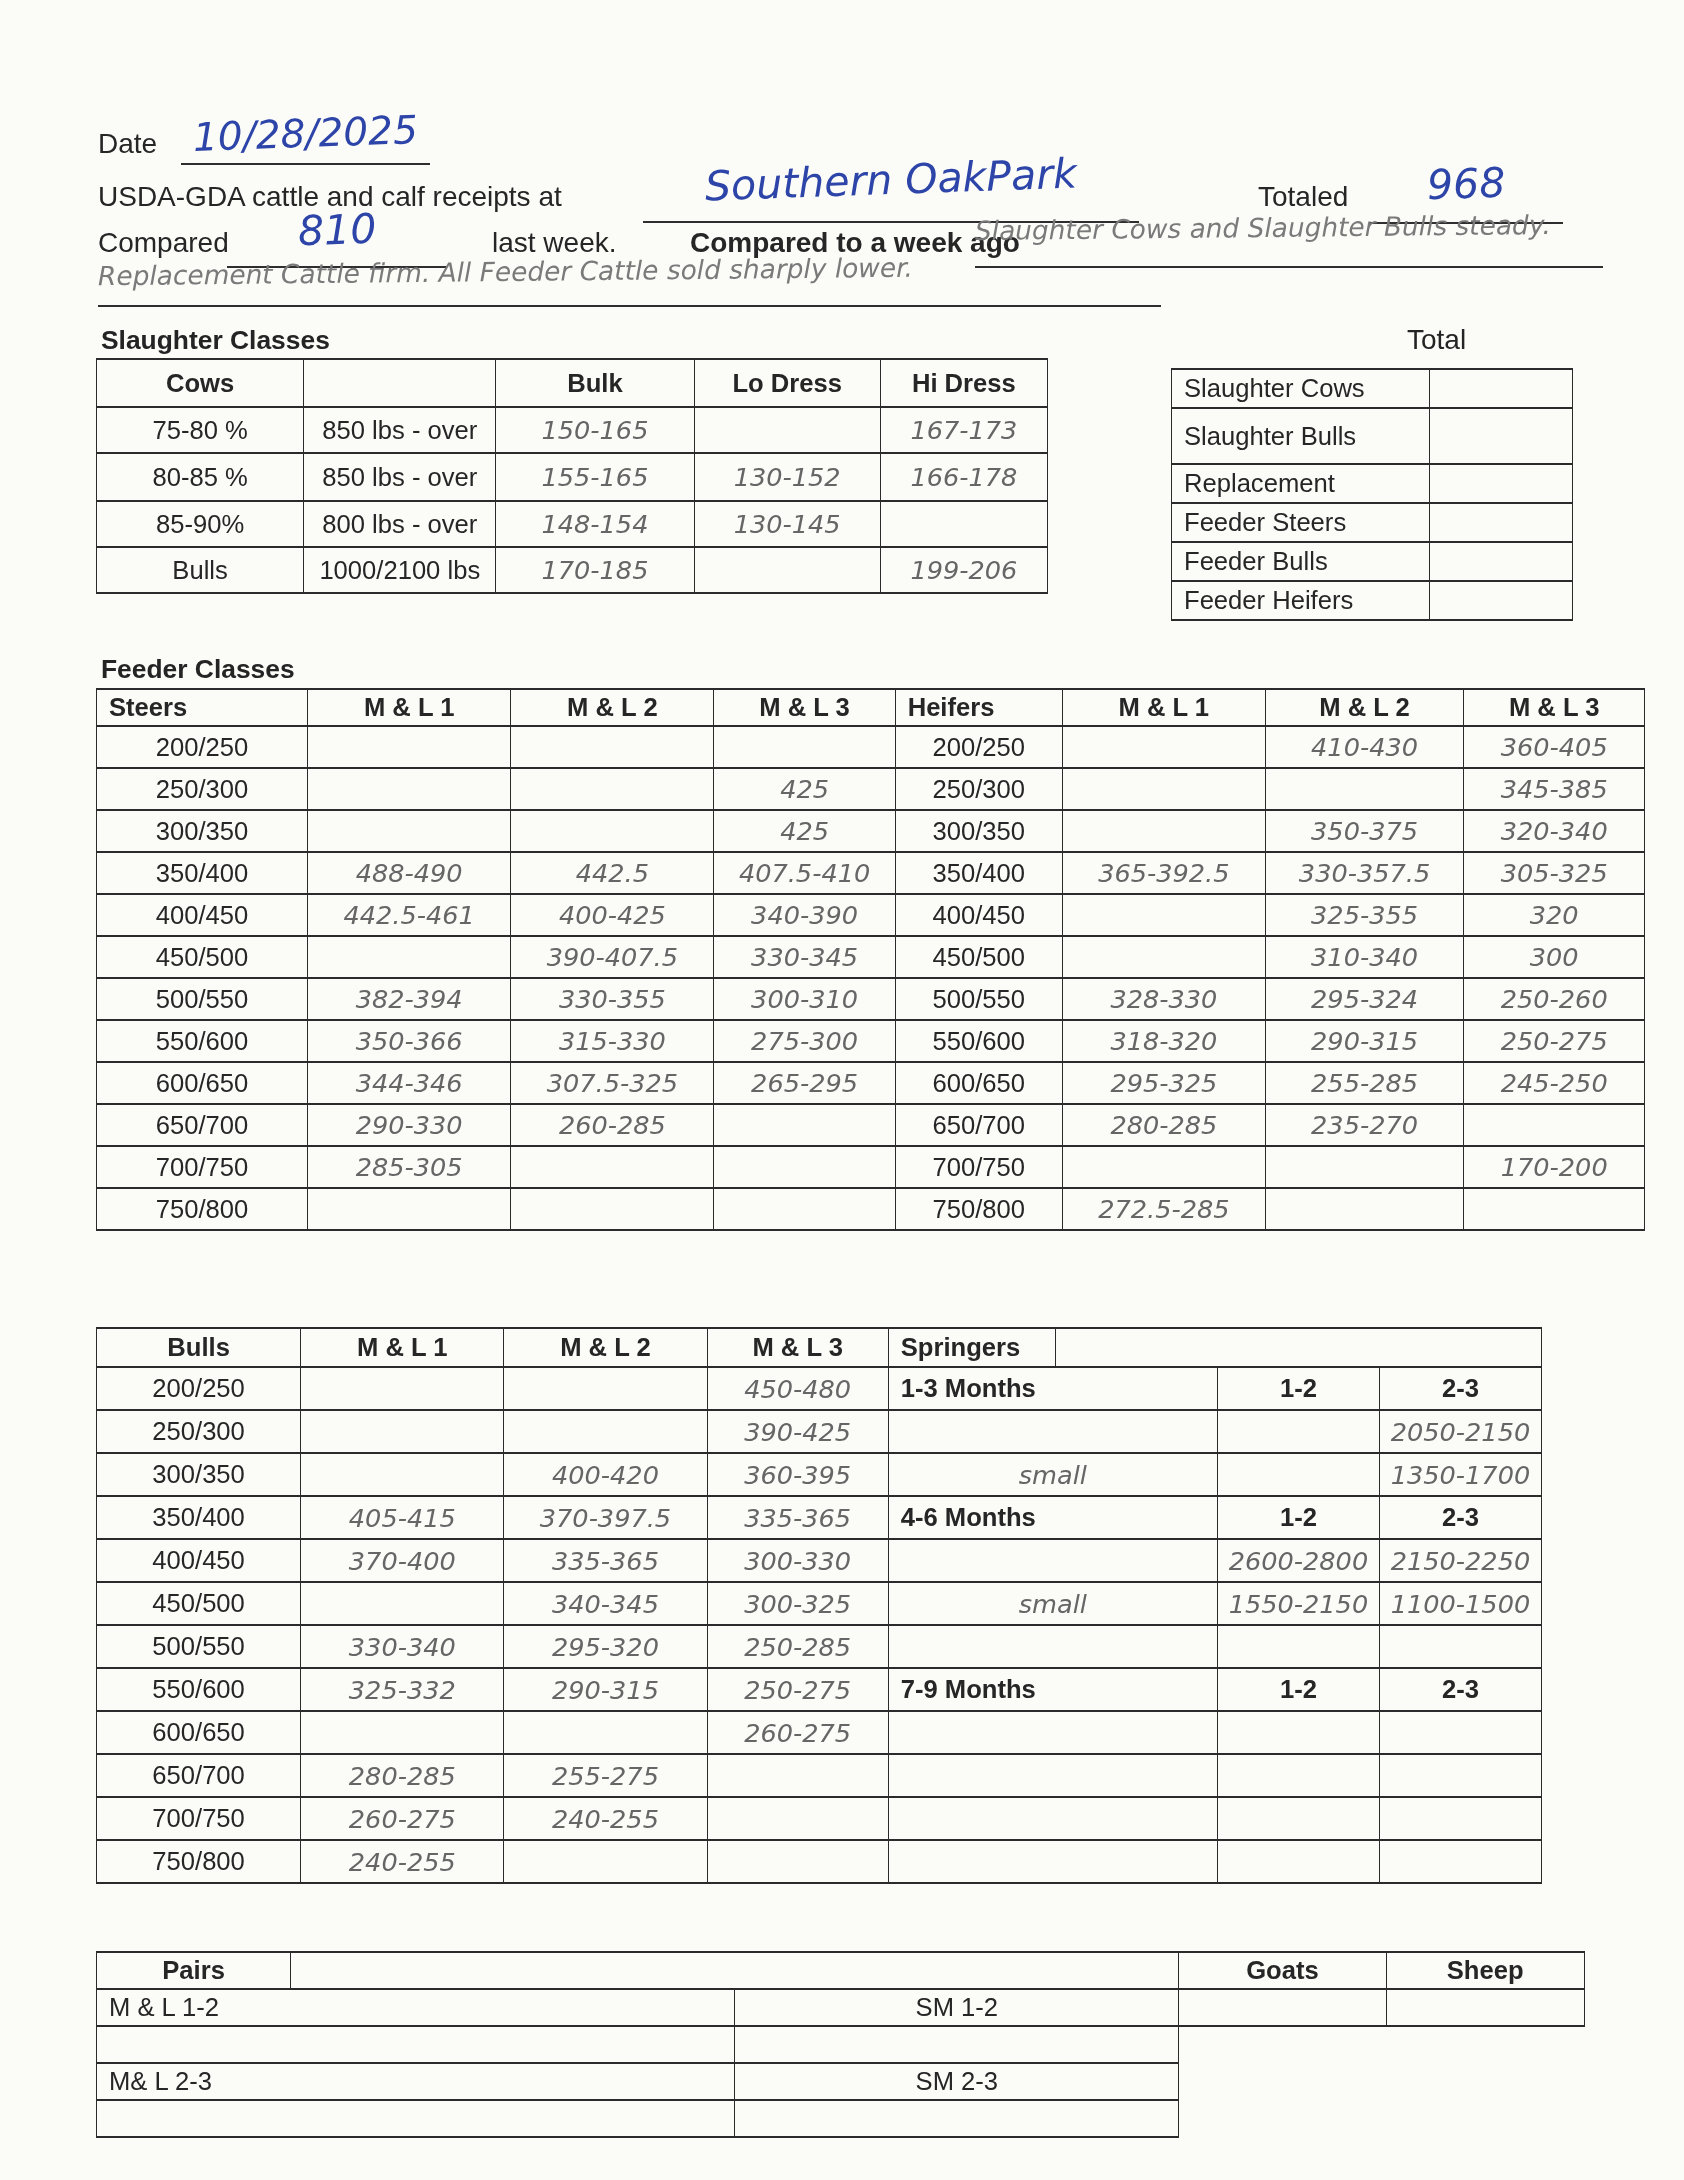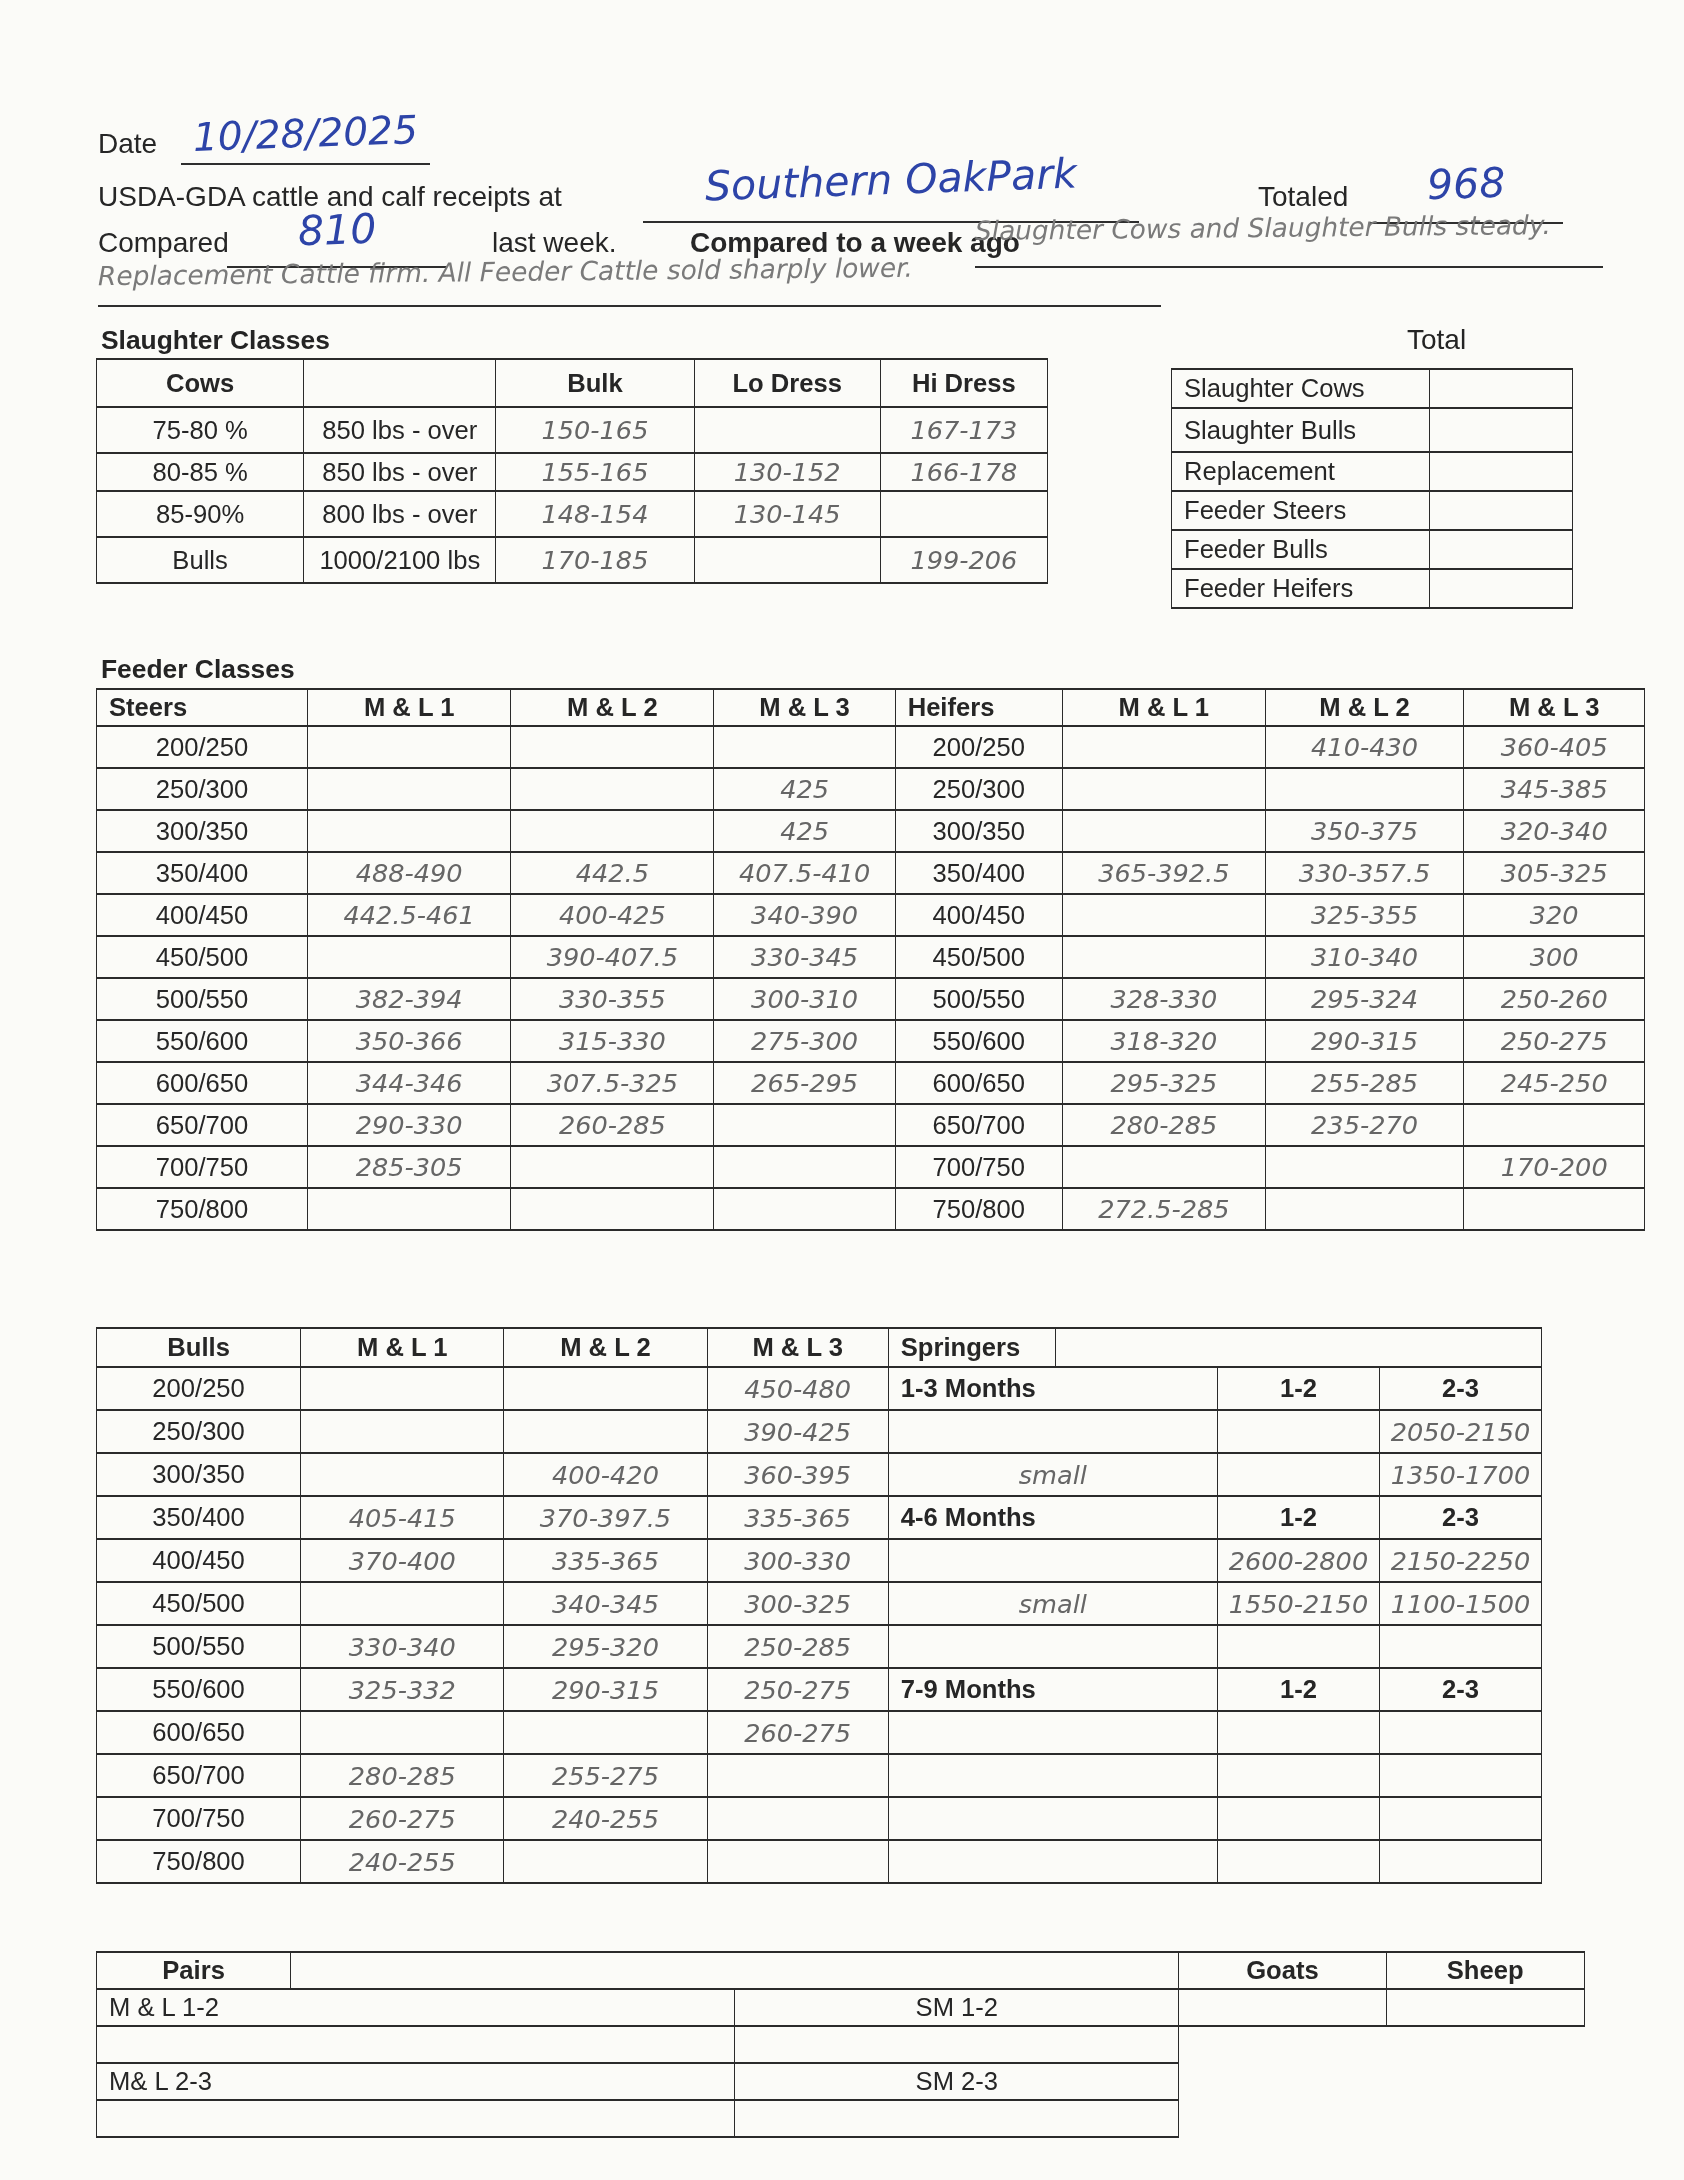--- a/index.html
+++ b/index.html
@@ -67,21 +67,21 @@
           <td class="hdr" style="width: 175px;">Lo Dress</td>
           <td class="hdr" style="width: 156px;">Hi Dress</td>
         </tr>
         <tr style="height: 46px;">
           <td>75-80 %</td>
           <td>850 lbs - over</td>
           <td class="hw">150-165</td>
           <td class="hw"></td>
           <td class="hw">167-173</td>
         </tr>
-        <tr style="height: 38px; margin-top: 44px;">
+        <tr style="height: 48px; margin-top: 44px;">
           <td>80-85 %</td>
           <td>850 lbs - over</td>
           <td class="hw">155-165</td>
           <td class="hw">130-152</td>
           <td class="hw">166-178</td>
         </tr>
         <tr style="height: 46px; padding-left: 42px;">
           <td>85-90%</td>
           <td>800 lbs - over</td>
           <td class="hw">148-154</td>
@@ -97,21 +97,21 @@
         </tr>
       </tbody>
     </table>
 
   <table class="abs grid" style="left:1171px;top:368px;width:372px;" id="t-total">
       <tbody id="b-total">
         <tr style="height: 39px;">
           <td class="lft" style="width: 240px;">Slaughter Cows</td>
           <td class="hw" style="width: 132px;"></td>
         </tr>
-        <tr style="height: 44px;">
+        <tr style="height: 56px;">
           <td class="lft" style="width: 240px;">Slaughter Bulls</td>
           <td class="hw" style="width: 132px;"></td>
         </tr>
         <tr style="height: 39px;">
           <td class="lft" style="width: 240px;">Replacement</td>
           <td class="hw" style="width: 132px;"></td>
         </tr>
         <tr style="height: 39px;">
           <td class="lft" style="width: 240px;">Feeder Steers</td>
           <td class="hw" style="width: 132px;"></td>

